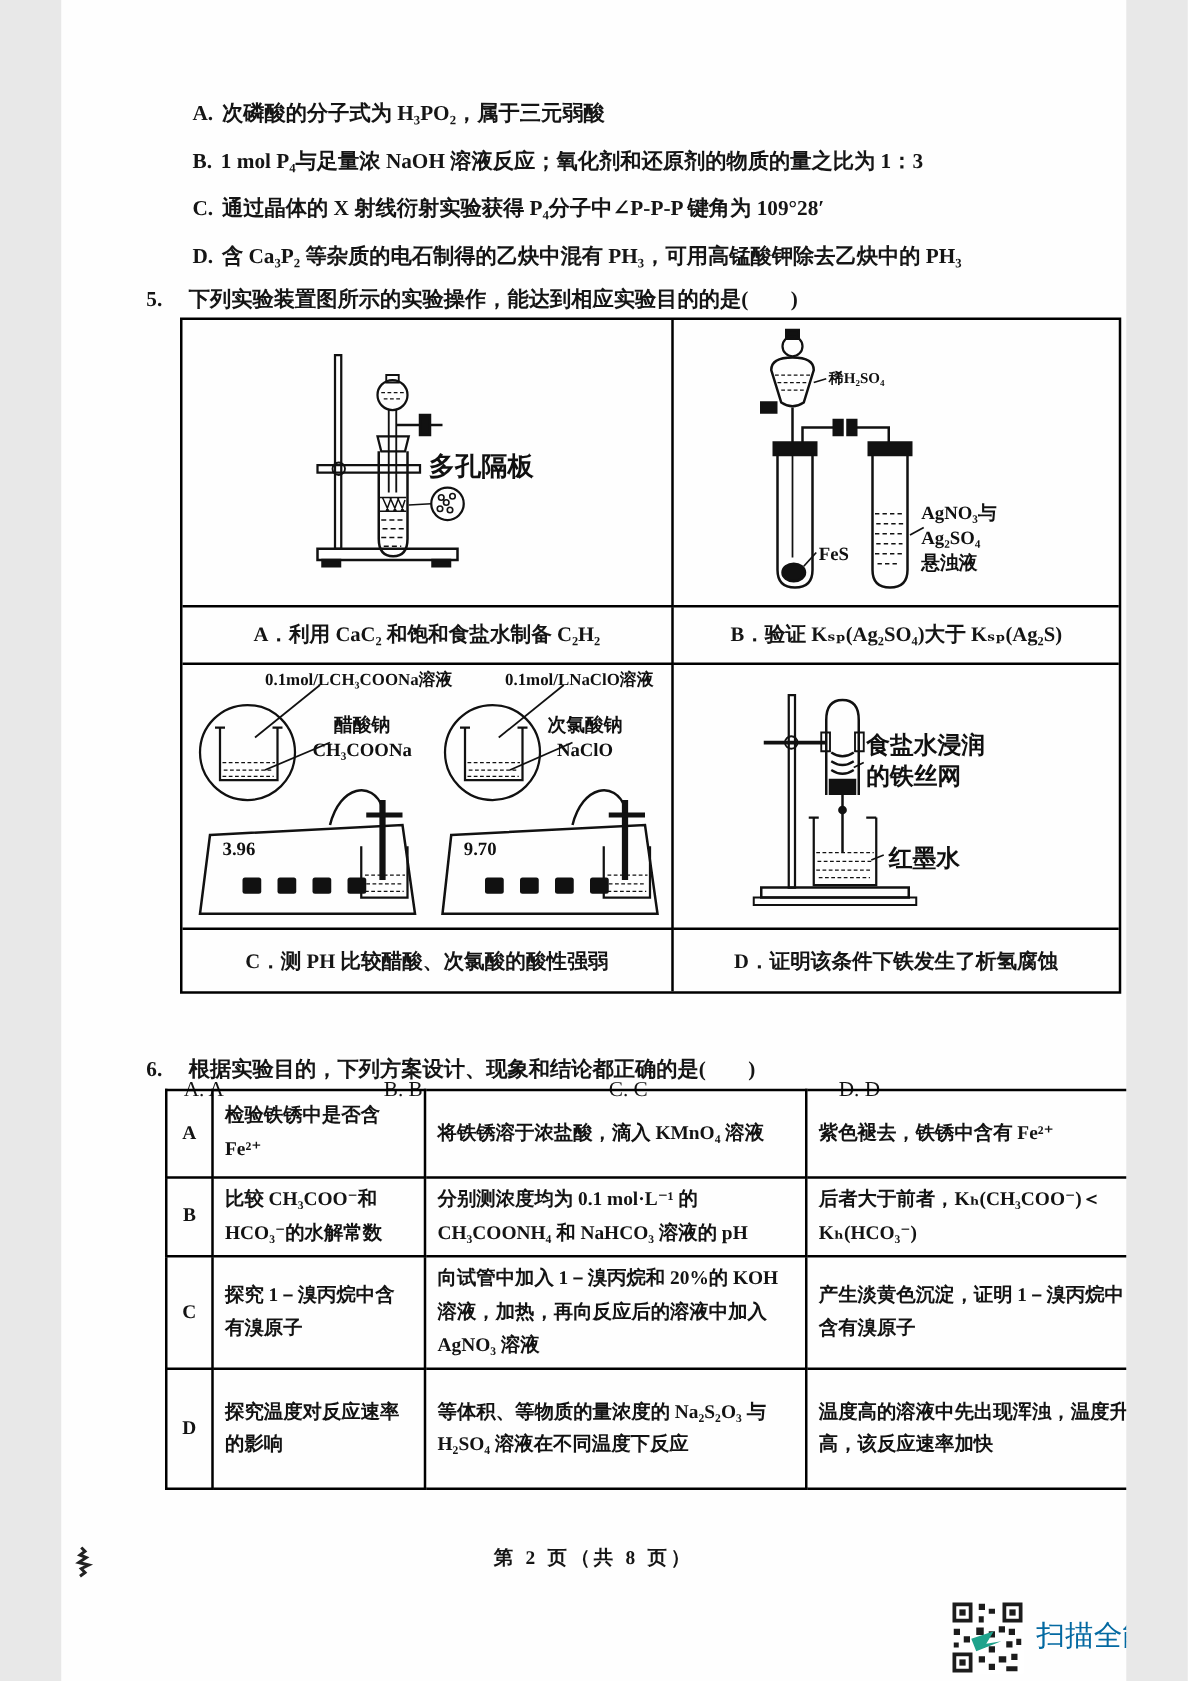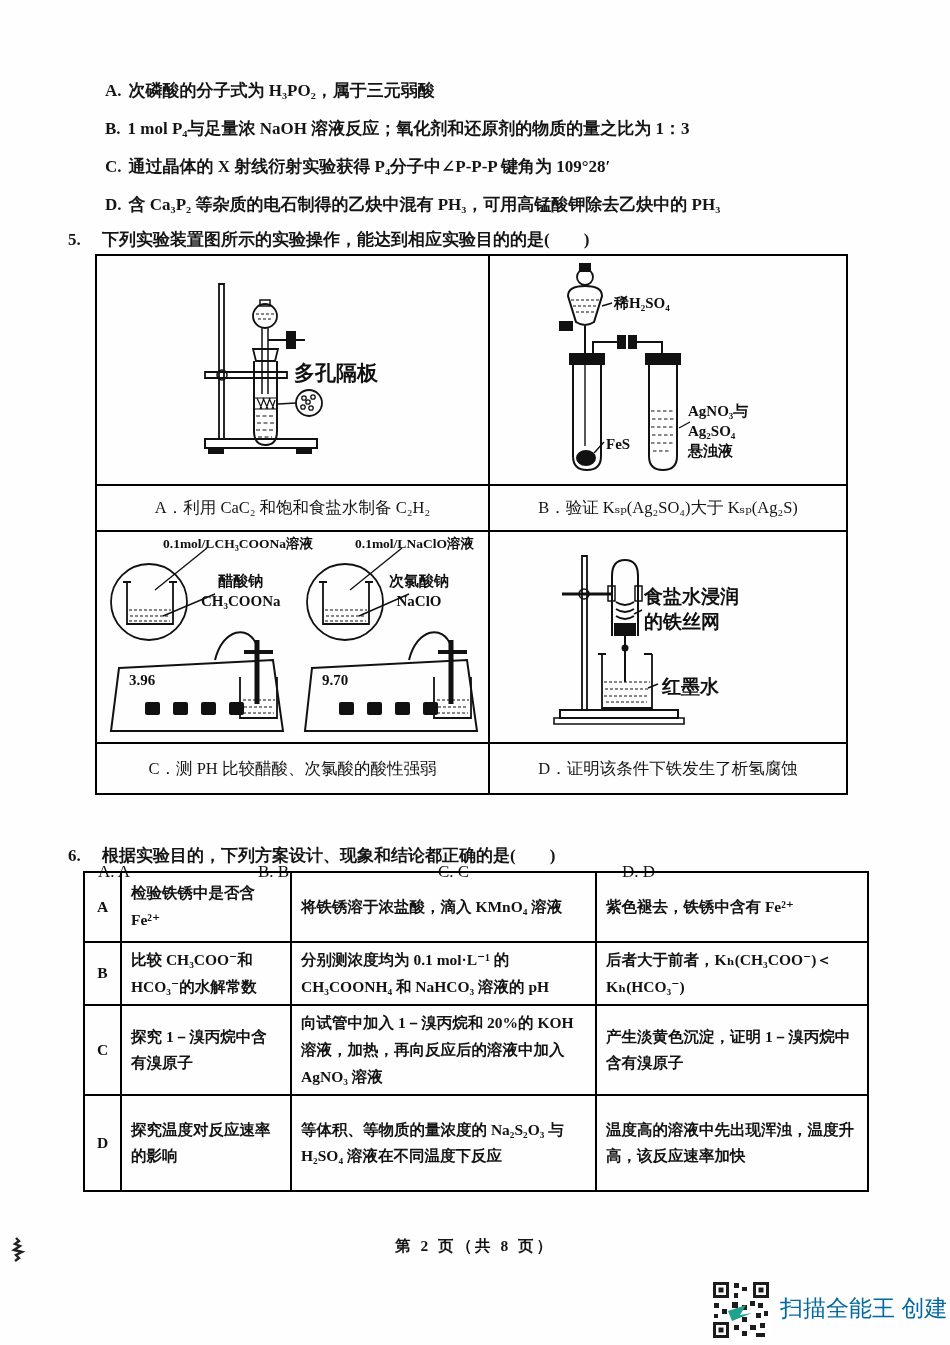--- a/index.html
+++ b/index.html
@@ -1,32 +1,32 @@
 <!DOCTYPE html>
 <html><head>
 <meta charset="utf-8">
 <style>
   html,body{margin:0;padding:0;background:#e8e8e8;}
   .page{
-    position:relative; width:950px; height:1345px; background:#fefefe;
+    position:relative; width:852px; height:1345px; background:#fefefe;
     font-family:"Liberation Serif","DejaVu Serif","DejaVu Sans",serif;
     color:#151515; overflow:hidden; margin:0 auto;
   }
   .line{position:absolute; font-size:17px; font-weight:bold; white-space:nowrap;}
   .opt-label{display:inline-block; margin-right:7px;}
   .q-num{display:inline-block; width:34px; font-weight:bold;}
   
   .t1{
     position:absolute; left:95px; top:254px; width:753px; height:541px;
     border:2.5px solid #000; box-sizing:border-box;
     display:grid; grid-template-columns:393px 1fr; grid-template-rows:230px 46px 212px 1fr;
   }
   .t1 > div{box-sizing:border-box;}
   .cell-diag{position:relative; overflow:hidden;}
-  .cell-cap{display:flex; align-items:center; justify-content:center; font-size:16.5px; font-weight:normal;}
+  .cell-cap{display:flex; align-items:center; justify-content:center; font-size:16.5px; font-weight:bold;}
   .br{border-right:2px solid #000;}
   .bb{border-bottom:2px solid #000;}
   .dlabel{position:absolute; font-weight:bold; color:#101010; white-space:nowrap;}
   .preline{white-space:pre-line; line-height:1.32;}
   .svgfill{position:absolute; left:0; top:0;}
   
   .ans{position:absolute; font-size:17px; font-weight:normal;margin-top:48px;}
   
   .t2{position:absolute; left:83px; top:871px;}
   .t2 table{border-collapse:collapse; table-layout:fixed; width:784px;}
@@ -131,21 +131,21 @@
         <g stroke="#111" stroke-width="1" stroke-dasharray="3 2" fill="none">
           <path d="M81,44 h28 M83,50 h24 M86,56 h18"></path>
           <path d="M161,155 h24 M162,163 h22 M161,171 h23 M162,179 h21 M161,187 h22 M163,195 h18" stroke-dasharray="3.5 2.5" stroke-width="1.1"></path>
         </g>
         <g stroke="#111" stroke-width="1.4">
           <line x1="112" y1="50" x2="122" y2="47"></line>
           <line x1="189" y1="172" x2="200" y2="166"></line>
           <line x1="114" y1="186" x2="104" y2="197"></line>
         </g>
       </svg>
-      <div class="dlabel" style="left:124px; top:38px; font-size:15px;text-align:center;">稀H₂SO₄</div>
+      <div class="dlabel" style="left:124px; top:38px; font-size:12px;text-align:center;">稀H₂SO₄</div>
       <div class="dlabel" style="left:116px; top:170px; font-size:15px;margin-top:10px;">FeS</div>
       <div class="dlabel preline" style="left:198px; top:146px; font-size:15px;">AgNO₃与
 Ag₂SO₄
 悬浊液</div>
     </div>
 
     <div class="cell-cap br bb">
       <span>A．利用 CaC₂ 和饱和食盐水制备 C₂H₂</span>
     </div>
 

